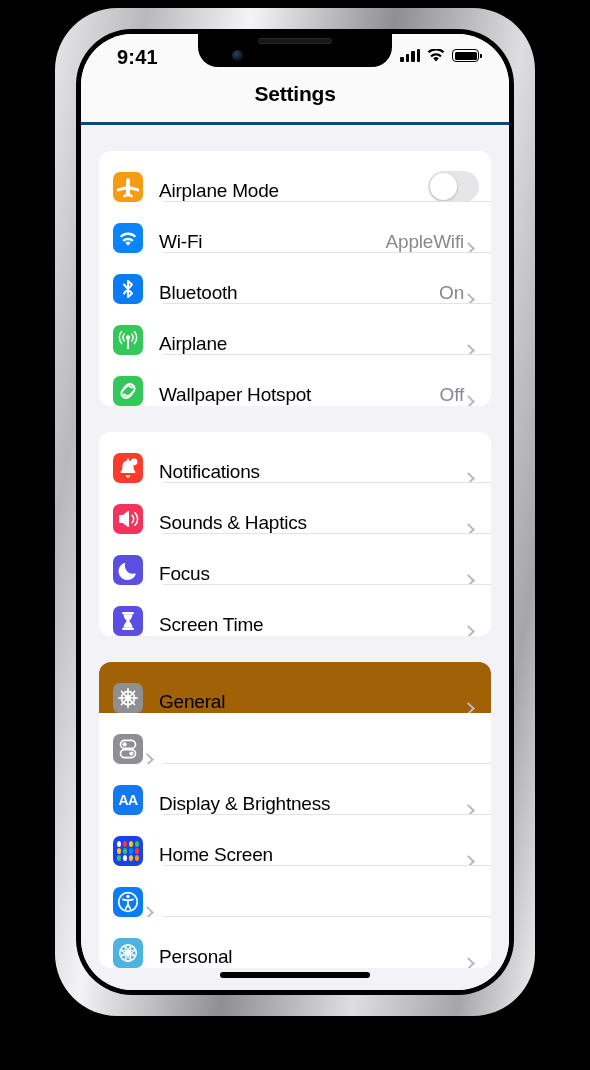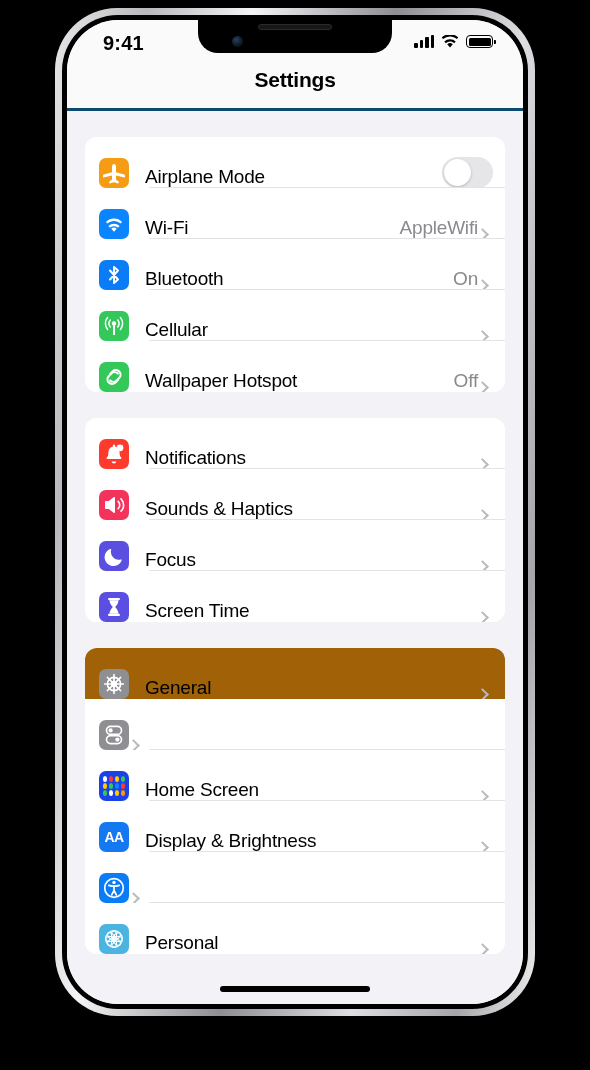--- a/index.html
+++ b/index.html
@@ -15,21 +15,21 @@
 
   
   #device-frame {
     position: absolute;
     left: 55px;
     top: 8px;
     width: 480px;
     height: 1008px;
     border-radius: 62px;
     background: linear-gradient(100deg,#e8e8ea 0%,#b9b9bd 14%,#f4f4f6 30%,#8e8e93 52%,#dedee2 72%,#a6a6aa 88%,#efeff1 100%);
-    padding: 7px;
+    padding: 21px;
   }
   #device-inner-bezel {
     width: 100%;
     height: 100%;
     border-radius: 56px;
     background: #000;
     padding: 5px;
   }
   #screen {
     position: relative;
@@ -364,21 +364,21 @@
             </div>
             <div class="settings-row">
               <div class="row-icon ic-cellular">
                 <svg class="glyph" viewBox="0 0 30 30">
                   <circle cx="15" cy="12.5" r="2.2" fill="#ffffff"></circle>
                   <path fill="#ffffff" d="M14 14.5h2V24h-2z"></path>
                   <path fill="none" stroke="#ffffff" stroke-width="1.5" stroke-linecap="round" d="M11.3 9a5.5 5.5 0 0 0 0 7M18.7 9a5.5 5.5 0 0 1 0 7"></path>
                   <path fill="none" stroke="#ffffff" stroke-width="1.5" stroke-linecap="round" d="M8.6 6.6a9 9 0 0 0 0 11.8M21.4 6.6a9 9 0 0 1 0 11.8"></path>
                 </svg>
               </div>
-              <div class="row-label">Cellular</div>
+              <div class="row-label">Airplane</div>
               <div class="chevron"></div>
               <div class="row-divider"></div>
             </div>
             <div class="settings-row">
               <div class="row-icon ic-hotspot">
                 <svg class="glyph" viewBox="0 0 30 30">
                   <path fill="none" stroke="#ffffff" stroke-width="2.1" stroke-linecap="round" d="M18.8 11.6a4.6 4.6 0 0 0-6.5 0l-2.6 2.6a4.6 4.6 0 0 0 6.5 6.5l2.6-2.6"></path>
                   <path fill="none" stroke="#ffffff" stroke-width="2.1" stroke-linecap="round" d="M11.2 18.4a4.6 4.6 0 0 0 6.5 0l2.6-2.6a4.6 4.6 0 0 0-6.5-6.5l-2.6 2.6"></path>
                 </svg>
               </div>
@@ -451,20 +451,28 @@
             </div>
             <div class="settings-row">
               <div class="row-icon ic-controlcenter">
                 <svg class="glyph" viewBox="0 0 30 30">
                   <rect x="7.5" y="6.4" width="15" height="8" rx="4" fill="none" stroke="#ffffff" stroke-width="1.7"></rect>
                   <circle cx="11.6" cy="10.4" r="2.1" fill="#ffffff"></circle>
                   <rect x="7.5" y="15.6" width="15" height="8" rx="4" fill="none" stroke="#ffffff" stroke-width="1.7"></rect>
                   <circle cx="18.4" cy="19.6" r="2.1" fill="#ffffff"></circle>
                 </svg>
               </div>
+              <div class="chevron"></div>
+              <div class="row-divider"></div>
+            </div>
+            <div class="settings-row">
+              <div class="row-icon ic-display">
+                <span class="aa-text">AA</span>
+              </div>
+              <div class="row-label">Display &amp; Brightness</div>
               <div class="chevron"></div>
               <div class="row-divider"></div>
             </div>
             <div class="settings-row">
               <div class="row-icon ic-homescreen">
                 <div class="hs-grid">
                   <span style="background:#ffffff"></span>
                   <span style="background:#ff3b30"></span>
                   <span style="background:#ffcc00"></span>
                   <span style="background:#34c759"></span>
@@ -476,28 +484,20 @@
                   <span style="background:#ffffff"></span>
                   <span style="background:#ffcc00"></span>
                   <span style="background:#ff9500"></span>
                 </div>
               </div>
               <div class="row-label">Home Screen</div>
               <div class="chevron"></div>
               <div class="row-divider"></div>
             </div>
             <div class="settings-row">
-              <div class="row-icon ic-display">
-                <span class="aa-text">AA</span>
-              </div>
-              <div class="row-label">Display &amp; Brightness</div>
-              <div class="chevron"></div>
-              <div class="row-divider"></div>
-            </div>
-            <div class="settings-row">
               <div class="row-icon ic-accessibility">
                 <svg class="glyph" viewBox="0 0 30 30">
                   <circle cx="15" cy="15" r="9.3" fill="none" stroke="#ffffff" stroke-width="1.7"></circle>
                   <circle cx="15" cy="9.4" r="1.7" fill="#ffffff"></circle>
                   <path fill="none" stroke="#ffffff" stroke-width="1.7" stroke-linecap="round" d="M9.8 12.4c3.4 1.1 6.9 1.1 10.4 0M15 12.9v4.4M15 17.3l-2.3 4.6M15 17.3l2.3 4.6"></path>
                 </svg>
               </div>
               <div class="chevron"></div>
               <div class="row-divider"></div>
             </div>

